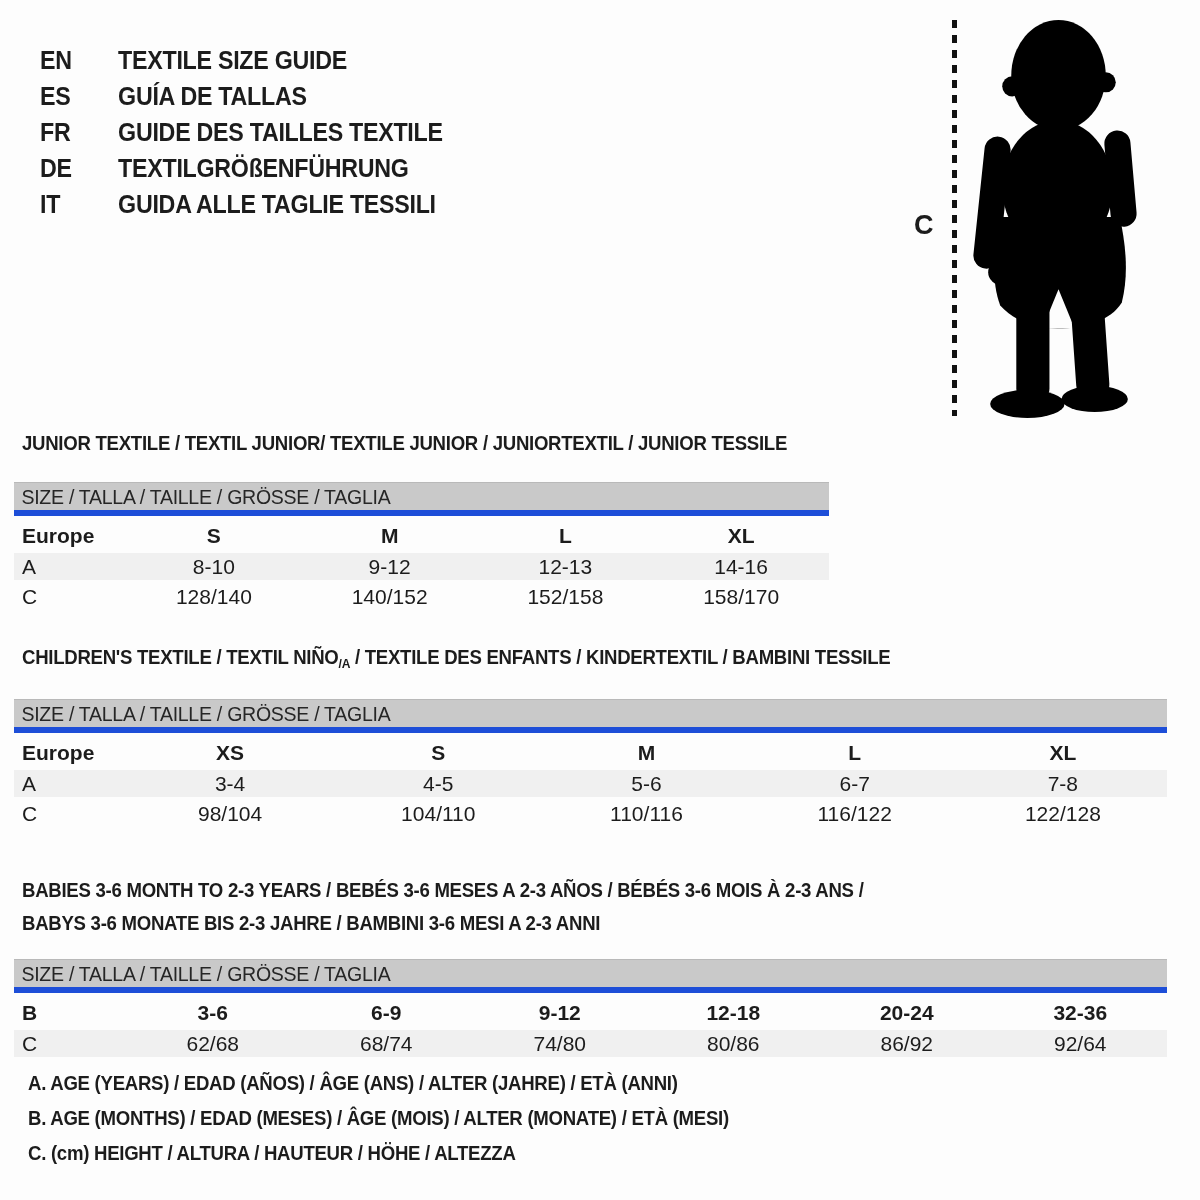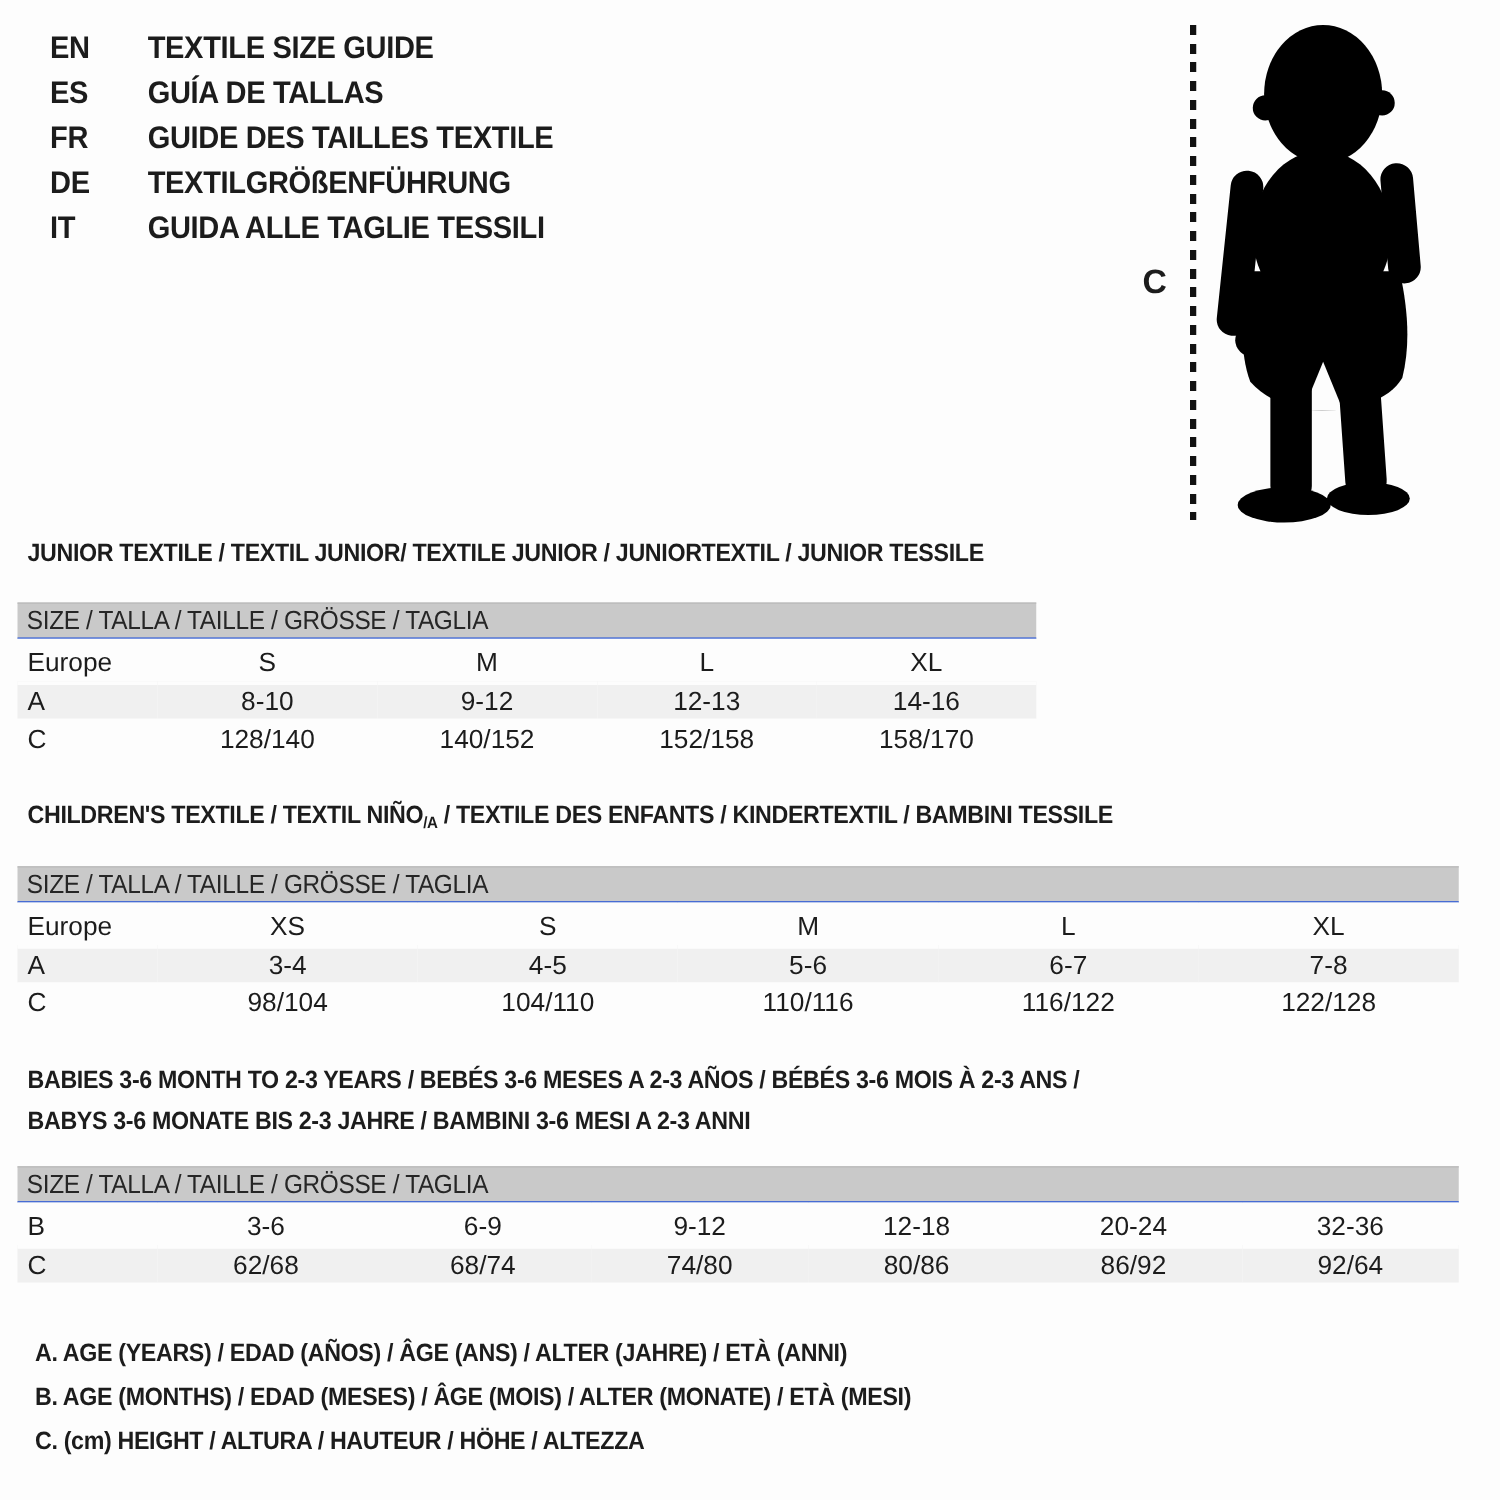--- a/index.html
+++ b/index.html
@@ -5,49 +5,49 @@
   html,body{margin:0;padding:0;}
   body{
     width:1200px;height:1200px;position:relative;
     background:#fdfdfd;color:#1c1c1c;
     font-family:"Liberation Sans","DejaVu Sans",sans-serif;
     overflow:hidden;
   }
   .cond{transform:scaleX(.93);transform-origin:0 50%;white-space:nowrap;letter-spacing:-.3px;}
 
   
-  .langs{position:absolute;top:20px;left:40px;}
+  .langs{position:absolute;top:42px;left:40px;}
   .lang-row{display:flex;height:36px;align-items:center;font-weight:bold;font-size:25px;
             transform:scaleX(.93);transform-origin:0 50%;white-space:nowrap;letter-spacing:-.3px;}
   .lang-code{width:84px;flex:0 0 84px;}
 
   
   .figure{position:absolute;top:14px;left:908px;width:245px;height:410px;}
   .c-label{position:absolute;left:6px;top:196px;font-weight:bold;font-size:27px;}
   .dash-line{position:absolute;left:44px;top:6px;width:5px;height:396px;
              background:repeating-linear-gradient(to bottom,var(--dash,#111) 0 8px,transparent 8px 15px);}
   .figure svg{position:absolute;left:60px;top:4px;width:178px;height:402px;}
   .sil{fill:var(--sil,#000);}
 
   
   .content{position:absolute;left:14px;top:433px;width:1153px;}
   .sec-title{font-size:20px;font-weight:bold;margin:0 0 29px 8px;line-height:20px;
              transform:scaleX(.93);transform-origin:0 50%;white-space:nowrap;letter-spacing:-.3px;}
   .title-sub{font-size:13px;vertical-align:baseline;position:relative;top:4px;}
   .sec-title.two-line{white-space:normal;line-height:33px;margin-bottom:19px;width:1080px;}
   .sec2{margin-top:37px;}
-  .sec3{margin-top:32px;}
+  .sec3{margin-top:47px;}
 
   table.size-table{border-collapse:separate;border-spacing:0;table-layout:fixed;width:100%;font-size:21px;}
   table.t1{width:815px;}
   th.size-bar{background:var(--bar,#c9c9c9);height:27px;text-align:left;font-weight:normal;
-              font-size:21px;padding:0;border-top:1px solid #b9b9b9;border-bottom:1px solid #1d4ed8;color:#262626;}
+              font-size:21px;padding:0;border-top:1px solid #b9b9b9;border-bottom:6px solid #1d4ed8;color:#262626;}
   th.size-bar .cond{display:inline-block;padding-left:8px;}
   tbody td{height:27px;text-align:center;padding:0;border-top:3px solid #fdfdfd;font-size:21px;}
-  tbody tr:first-child td{border-top:6px solid #fdfdfd;height:28px;}
+  tbody tr:first-child td{border-top:6px solid #fdfdfd;height:28px;font-weight:bold;}
   td.lbl{text-align:left;padding-left:8px;}
   col.c-lbl{width:112px;}
   tr.row-stripe td{background:var(--stripe,#f0f0f0);}
 
   
   .legend{position:absolute;left:28px;top:1066px;}
   .legend-line{height:35px;display:flex;align-items:center;font-size:20px;font-weight:bold;
                transform:scaleX(.93);transform-origin:0 50%;white-space:nowrap;letter-spacing:-.3px;}
 </style>
 </head>

